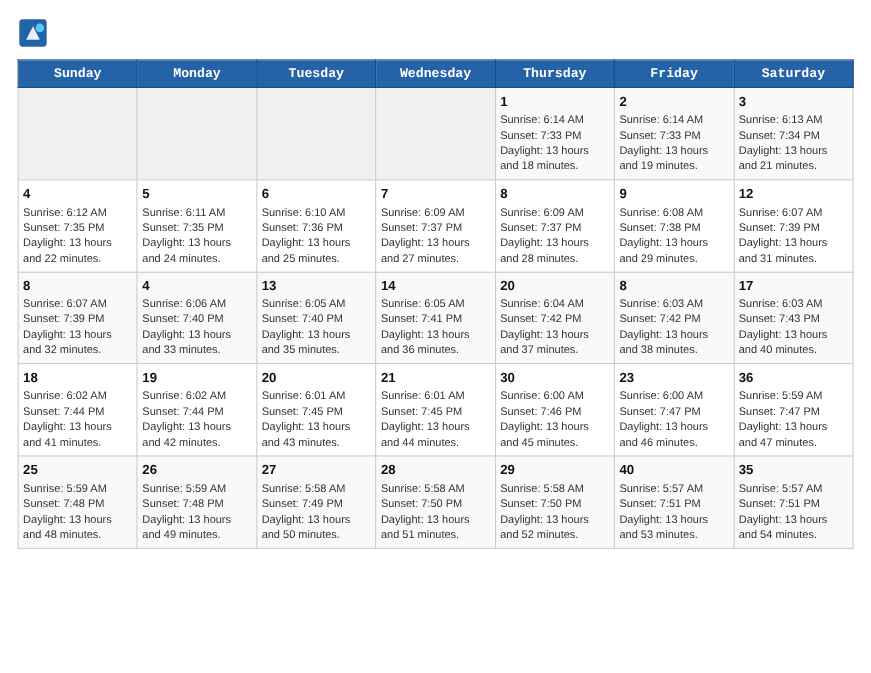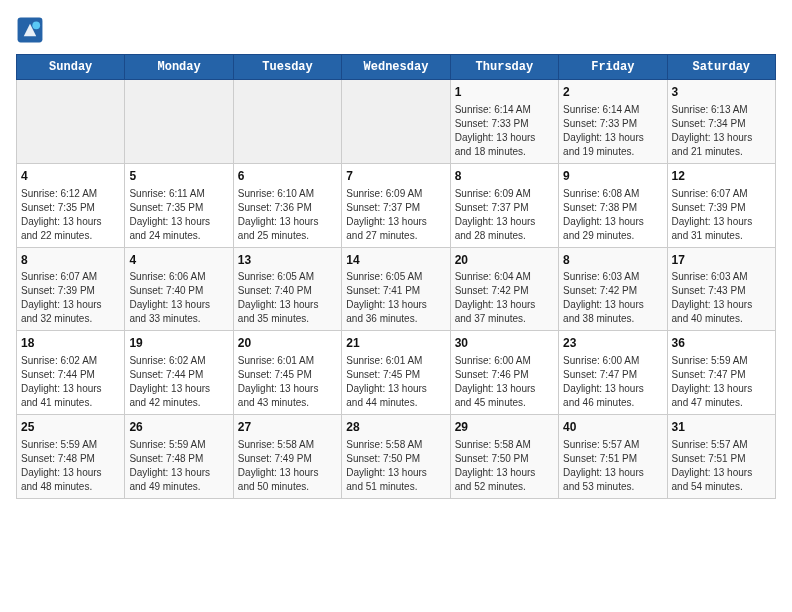--- a/index.html
+++ b/index.html
@@ -253,18 +253,18 @@
         </td>
         <td>
           <div class="day-num">29</div>
           <div class="day-info">Sunrise: 5:58 AM<br>Sunset: 7:50 PM<br>Daylight: 13 hours<br>and 52 minutes.</div>
         </td>
         <td>
           <div class="day-num">40</div>
           <div class="day-info">Sunrise: 5:57 AM<br>Sunset: 7:51 PM<br>Daylight: 13 hours<br>and 53 minutes.</div>
         </td>
         <td>
-          <div class="day-num">31</div>
+          <div class="day-num">35</div>
           <div class="day-info">Sunrise: 5:57 AM<br>Sunset: 7:51 PM<br>Daylight: 13 hours<br>and 54 minutes.</div>
         </td>
       </tr>
     </tbody>
 </table>
 
 </body></html>

